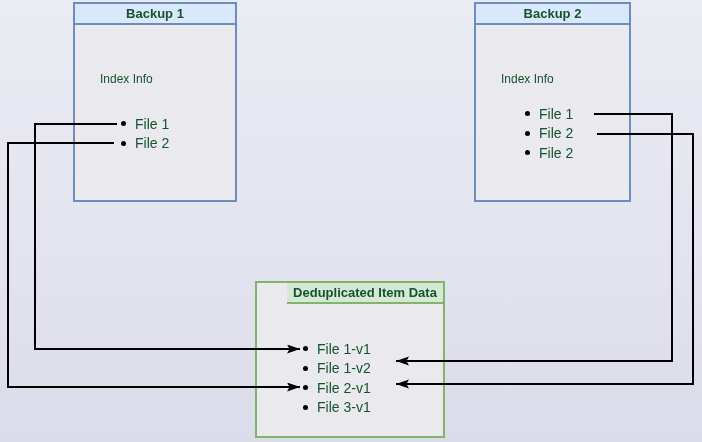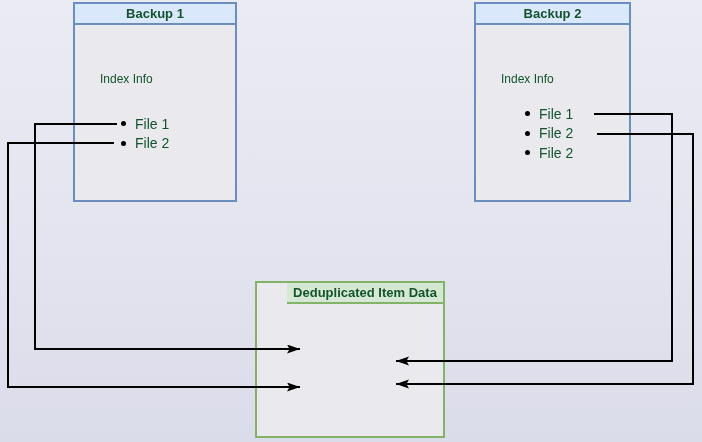--- a/index.html
+++ b/index.html
@@ -64,20 +64,38 @@
         </li>
         <li>
           <span class="bullet"></span>
           <span>File 2</span>
         </li>
       </ul>
   </div>
 
   <div class="box green" id="dedup-box">
     <div class="box-header">Deduplicated Item Data</div>
+    <ul class="file-list">
+        <li>
+          <span class="bullet"></span>
+          <span>File 1-v1</span>
+        </li>
+        <li>
+          <span class="bullet"></span>
+          <span>File 1-v2</span>
+        </li>
+        <li>
+          <span class="bullet"></span>
+          <span>File 2-v1</span>
+        </li>
+        <li>
+          <span class="bullet"></span>
+          <span>File 3-v1</span>
+        </li>
+      </ul>
   </div>
 
   <svg class="edge-layer" viewBox="0 0 702 442" xmlns="http://www.w3.org/2000/svg">
     <defs>
       <marker id="arrowhead" markerUnits="userSpaceOnUse" markerWidth="14" markerHeight="10" refX="13" refY="4.5" orient="auto">
         <polygon points="0,0 13,4.5 0,9 2.6,4.5" fill="#000"></polygon>
       </marker>
     </defs>
   <polyline points="117,124 35,124 35,349 300,349" class="connector" marker-end="url(#arrowhead)"></polyline>
       <polyline points="114,143 8,143 8,387 300,387" class="connector" marker-end="url(#arrowhead)"></polyline>

